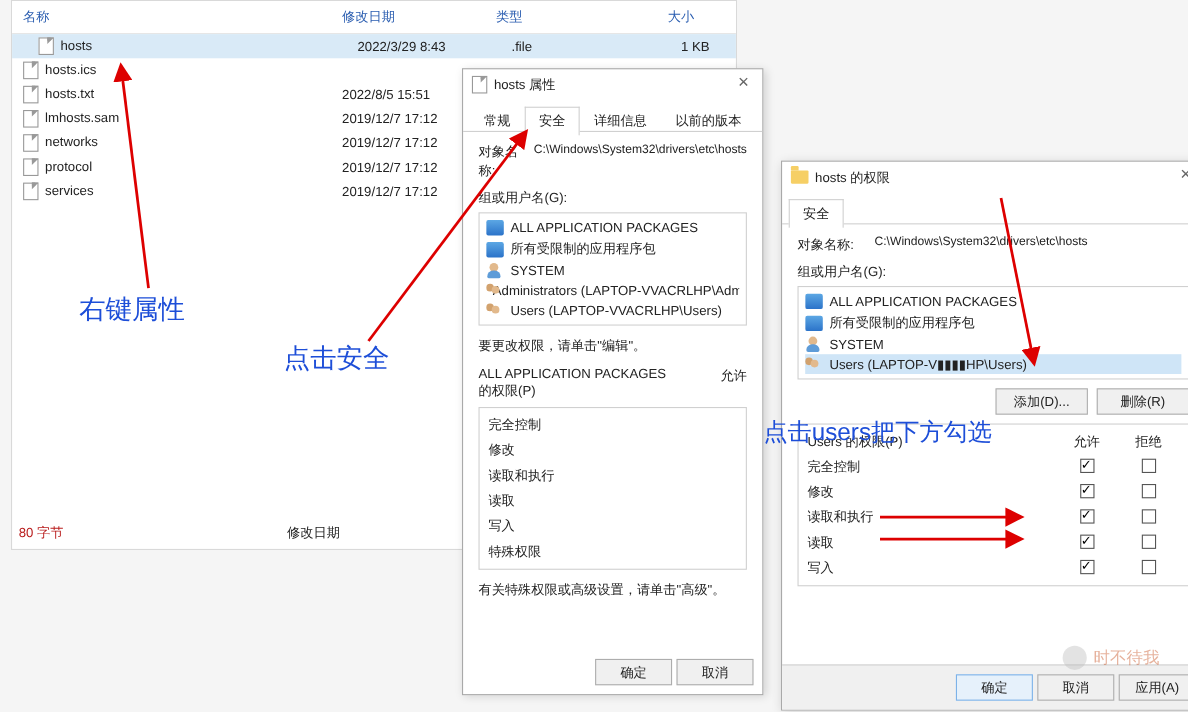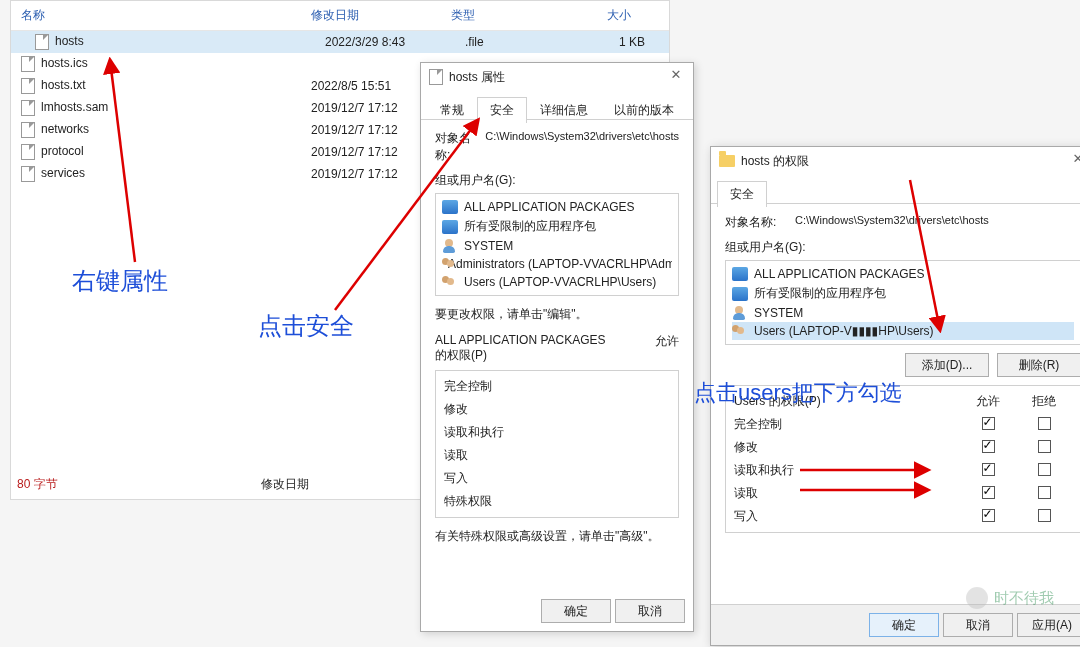--- a/index.html
+++ b/index.html
@@ -103,21 +103,21 @@
   .perm-table .cell{width:56px;text-align:center;}
   .perm-table .head .lbl,.perm-table .head .cell{font-size:12px;}
   .btn-row{display:flex;justify-content:flex-end;gap:8px;margin:8px 0;}
 
   
   .ann{position:absolute;color:#1d4ed8;font-size:24px;font-weight:400;pointer-events:none;}
   .ann.sm{font-size:22px;}
   svg.annot{position:absolute;left:0;top:0;pointer-events:none;}
 
   
-  .wm{position:absolute;right:26px;bottom:38px;display:flex;align-items:center;opacity:.4;font-size:15px;color:#15803d;}
+  .wm{position:absolute;right:26px;bottom:38px;display:flex;align-items:center;opacity:.4;font-size:15px;color:#c2410c;}
   .wm .circ{width:22px;height:22px;border-radius:50%;background:#bbb;margin-right:6px;}
 </style>
 </head>
 <body>
 
 <div class="explorer">
   <div class="explorer-header">
     <div class="col c-name">名称</div>
     <div class="col c-date">修改日期</div>
     <div class="col c-type">类型</div>

